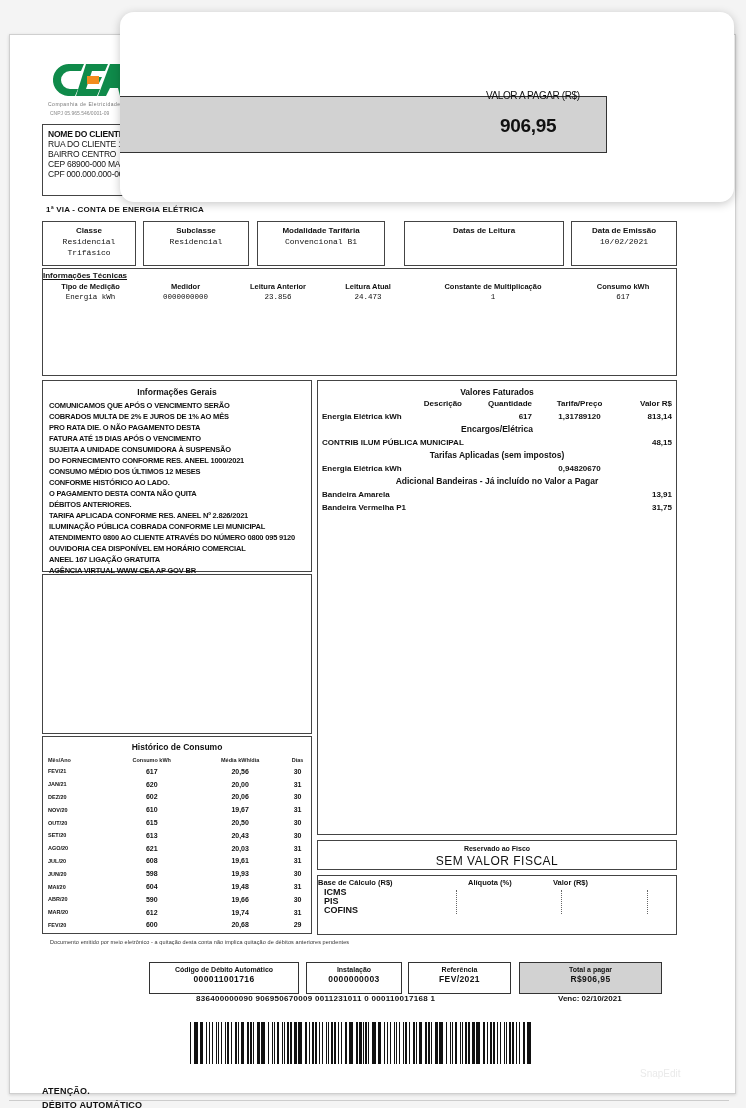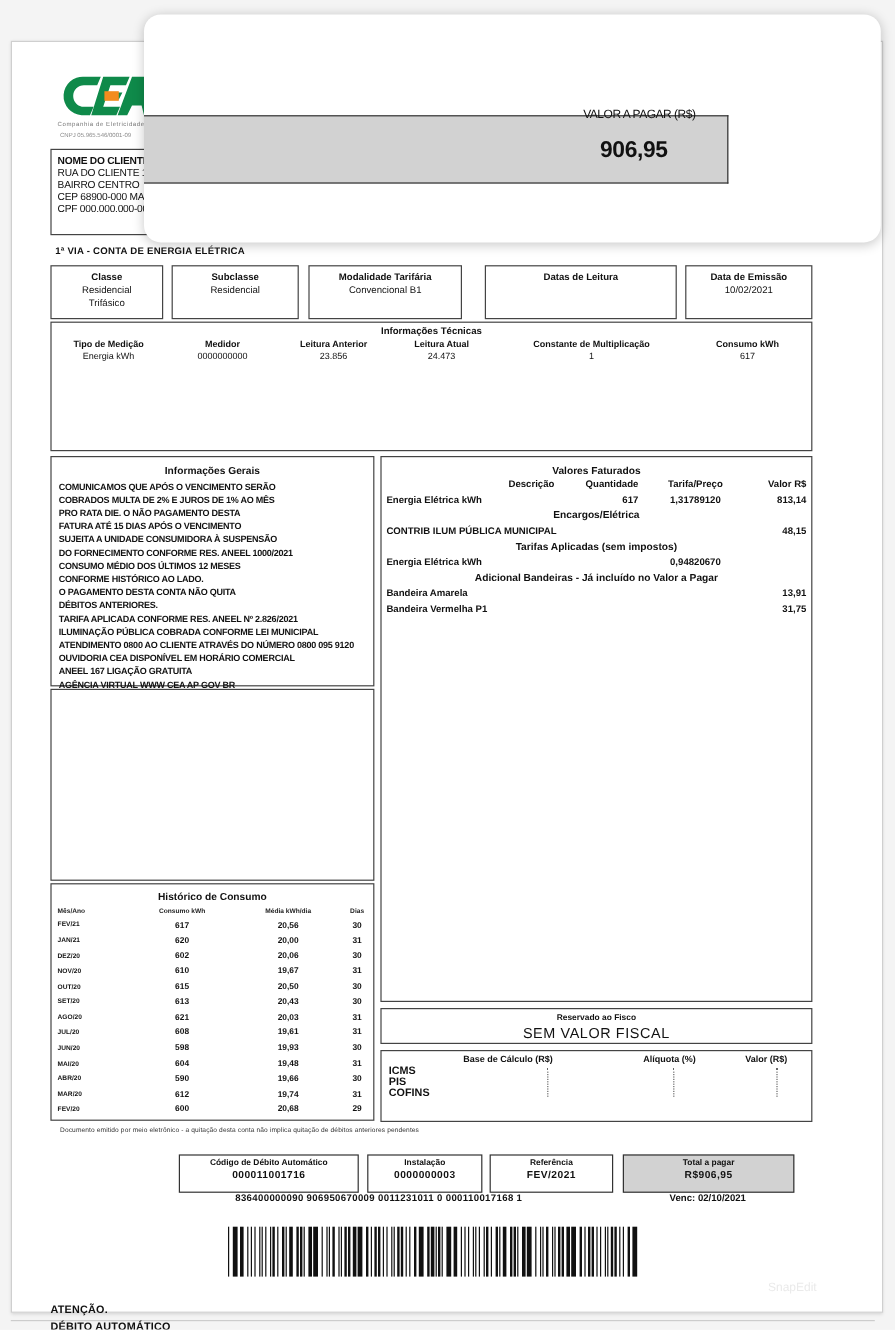--- a/index.html
+++ b/index.html
@@ -28,23 +28,23 @@
     position: absolute; left: 120px; top: 96px; width: 487px; height: 57px;
     background: #d2d2d2; border: 1.5px solid #333; border-left: none;
   }
   .pay-label { position: absolute; left: 486px; top: 90px; font-size: 10px; letter-spacing: -0.4px; color: #111; }
   .pay-value { position: absolute; left: 500px; top: 115px; font-size: 19px; font-weight: bold; color: #111; letter-spacing: -0.3px; }
 
   .section-title { position: absolute; left: 46px; top: 205px; font-size: 8px; font-weight: bold; letter-spacing: 0.2px; }
 
   .box { position: absolute; border: 1.5px solid #444; background: #fff; }
   .box .h { font-size: 8px; font-weight: bold; text-align: center; line-height: 11px; }
-  .box .v { font-size: 8px; text-align: center; line-height: 11px; }
-
-  .info-tec-title { position: absolute; left: 0; right: 0; top: 2px; text-align: center; font-size: 8px; font-weight: bold; }
+  .box .v { font-size: 8px; text-align: center; line-height: 11px; font-family: Liberation Mono, monospace; }
+
+  .info-tec-title { position: absolute; left: 0; right: 0; top: 2px; font-size: 8px; font-weight: bold; text-decoration: underline; }
   .tec-cols { position: absolute; left: 0; right: 0; top: 13px; display: flex; }
   .tec-col { text-align: center; }
   .tec-col .h { font-size: 7.5px; font-weight: bold; line-height: 10px; }
   .tec-col .v { font-size: 7.5px; line-height: 10px; }
 
   .gen-info { position: absolute; left: 42px; top: 380px; width: 270px; height: 192px; }
   .gen-info .title { text-align: center; font-size: 8.5px; font-weight: bold; margin-top: 6px; margin-bottom: 3px; }
   .gen-info p { font-size: 7.5px; line-height: 11px; padding: 0 6px; white-space: nowrap; overflow: hidden; font-weight: bold; letter-spacing: -0.2px; }
 
   .blank-box { position: absolute; left: 42px; top: 574px; width: 270px; height: 160px; }
@@ -323,21 +323,21 @@
   </div>
 </div>
 
 <div class="box reserv">
   <div class="h">Reservado ao Fisco</div>
   <div class="big">SEM VALOR FISCAL</div>
 </div>
 
 <div class="box tax">
   <div class="head">
-    <span style="margin-left:68px;width:120px">Base de Cálculo (R$)</span>
+    <span style="width:120px">Base de Cálculo (R$)</span>
     <span style="margin-left:30px;width:75px">Alíquota (%)</span>
     <span style="margin-left:10px">Valor (R$)</span>
   </div>
   <div class="lbl">
     <div>ICMS</div>
     <div>PIS</div>
     <div>COFINS</div>
   </div>
   <div class="dots" style="left:138px"></div>
   <div class="dots" style="left:243px"></div>

